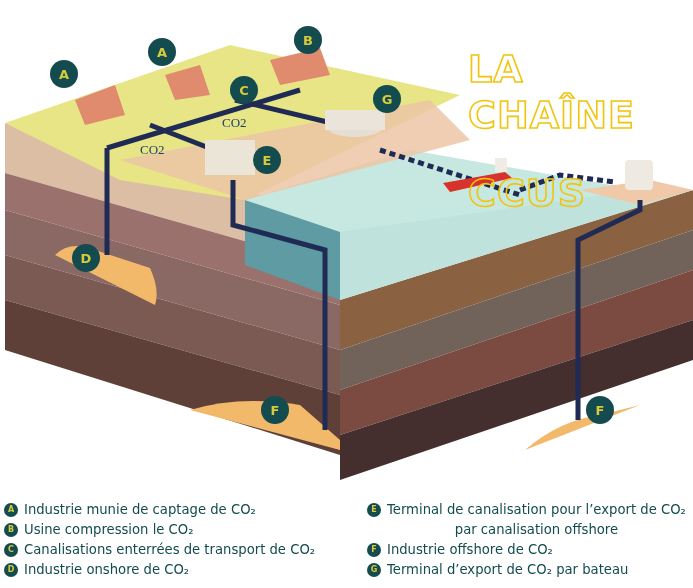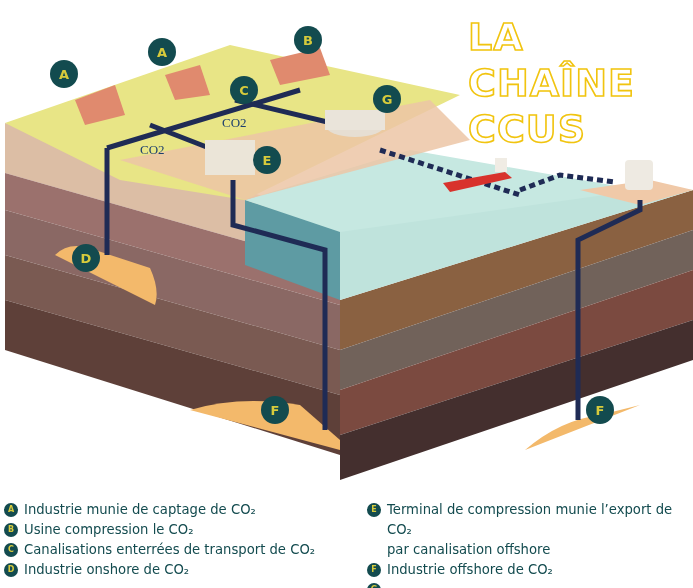--- a/index.html
+++ b/index.html
@@ -3,31 +3,31 @@
 <meta charset="utf-8">
 <style>
   html, body { margin: 0; padding: 0; background: #ffffff; }
   body { width: 693px; height: 588px; position: relative; overflow: hidden; font-family: "DejaVu Sans", sans-serif; }
   #scene { position: absolute; left: 0; top: 0; width: 693px; height: 588px; }
   .title {
     position: absolute; left: 468px; top: 14px; width: 225px;
     font-family: "DejaVu Sans", sans-serif; font-weight: bold; font-size: 38px; line-height: 46px;
     color: transparent; -webkit-text-stroke: 1.6px #f1c40f; letter-spacing: 1px;
   }
-  .title span { display: block; }
+  .title span { display: block; margin-top: 32px; }
   .legend { position: absolute; top: 500px; font-size: 13.2px; color: #134b4f; line-height: 20px; }
   .legend.left { left: 4px; }
   .legend.right { left: 367px; }
   .leg-item { display: flex; align-items: flex-start; }
   .leg-badge {
     width: 14px; height: 14px; border-radius: 50%; background: #134b4f; color: #d7cb3c;
     font-size: 8px; font-weight: bold; display: flex; align-items: center; justify-content: center;
     margin: 3px 6px 0 0; flex: 0 0 14px;
   }
-  .leg-text { display: block; }
+  .leg-text { display: block; text-align: center; }
   .marker {
     position: absolute; width: 28px; height: 28px; border-radius: 50%; background: #134b4f;
     color: #d7cb3c; font-weight: bold; font-size: 13px; display: flex; align-items: center; justify-content: center;
   }
   .co2 { position: absolute; font-size: 13px; color: #1d3f6e; font-family: Liberation Serif, serif; }
 </style>
 </head>
 <body>
 
 <svg id="scene" viewBox="0 0 693 588" xmlns="http://www.w3.org/2000/svg">
@@ -119,24 +119,25 @@
   <div class="leg-item">
     <span class="leg-badge">D</span>
     <span class="leg-text">Industrie onshore de CO₂</span>
   </div>
 </div>
 
 <div class="legend right">
   <div class="leg-item">
     <span class="leg-badge">E</span>
     <span>
-      <span class="leg-text">Terminal de compression munie l’export de CO₂</span>
+      <span class="leg-text">Terminal de canalisation pour l’export de CO₂</span>
       <span class="leg-text">par canalisation offshore</span>
     </span>
   </div>
   <div class="leg-item">
     <span class="leg-badge">F</span>
     <span class="leg-text">Industrie offshore de CO₂</span>
   </div>
   <div class="leg-item">
     <span class="leg-badge">G</span>
+    <span class="leg-text">Terminal d’export de CO₂ par bateau</span>
   </div>
 </div>
 
 </body></html>

